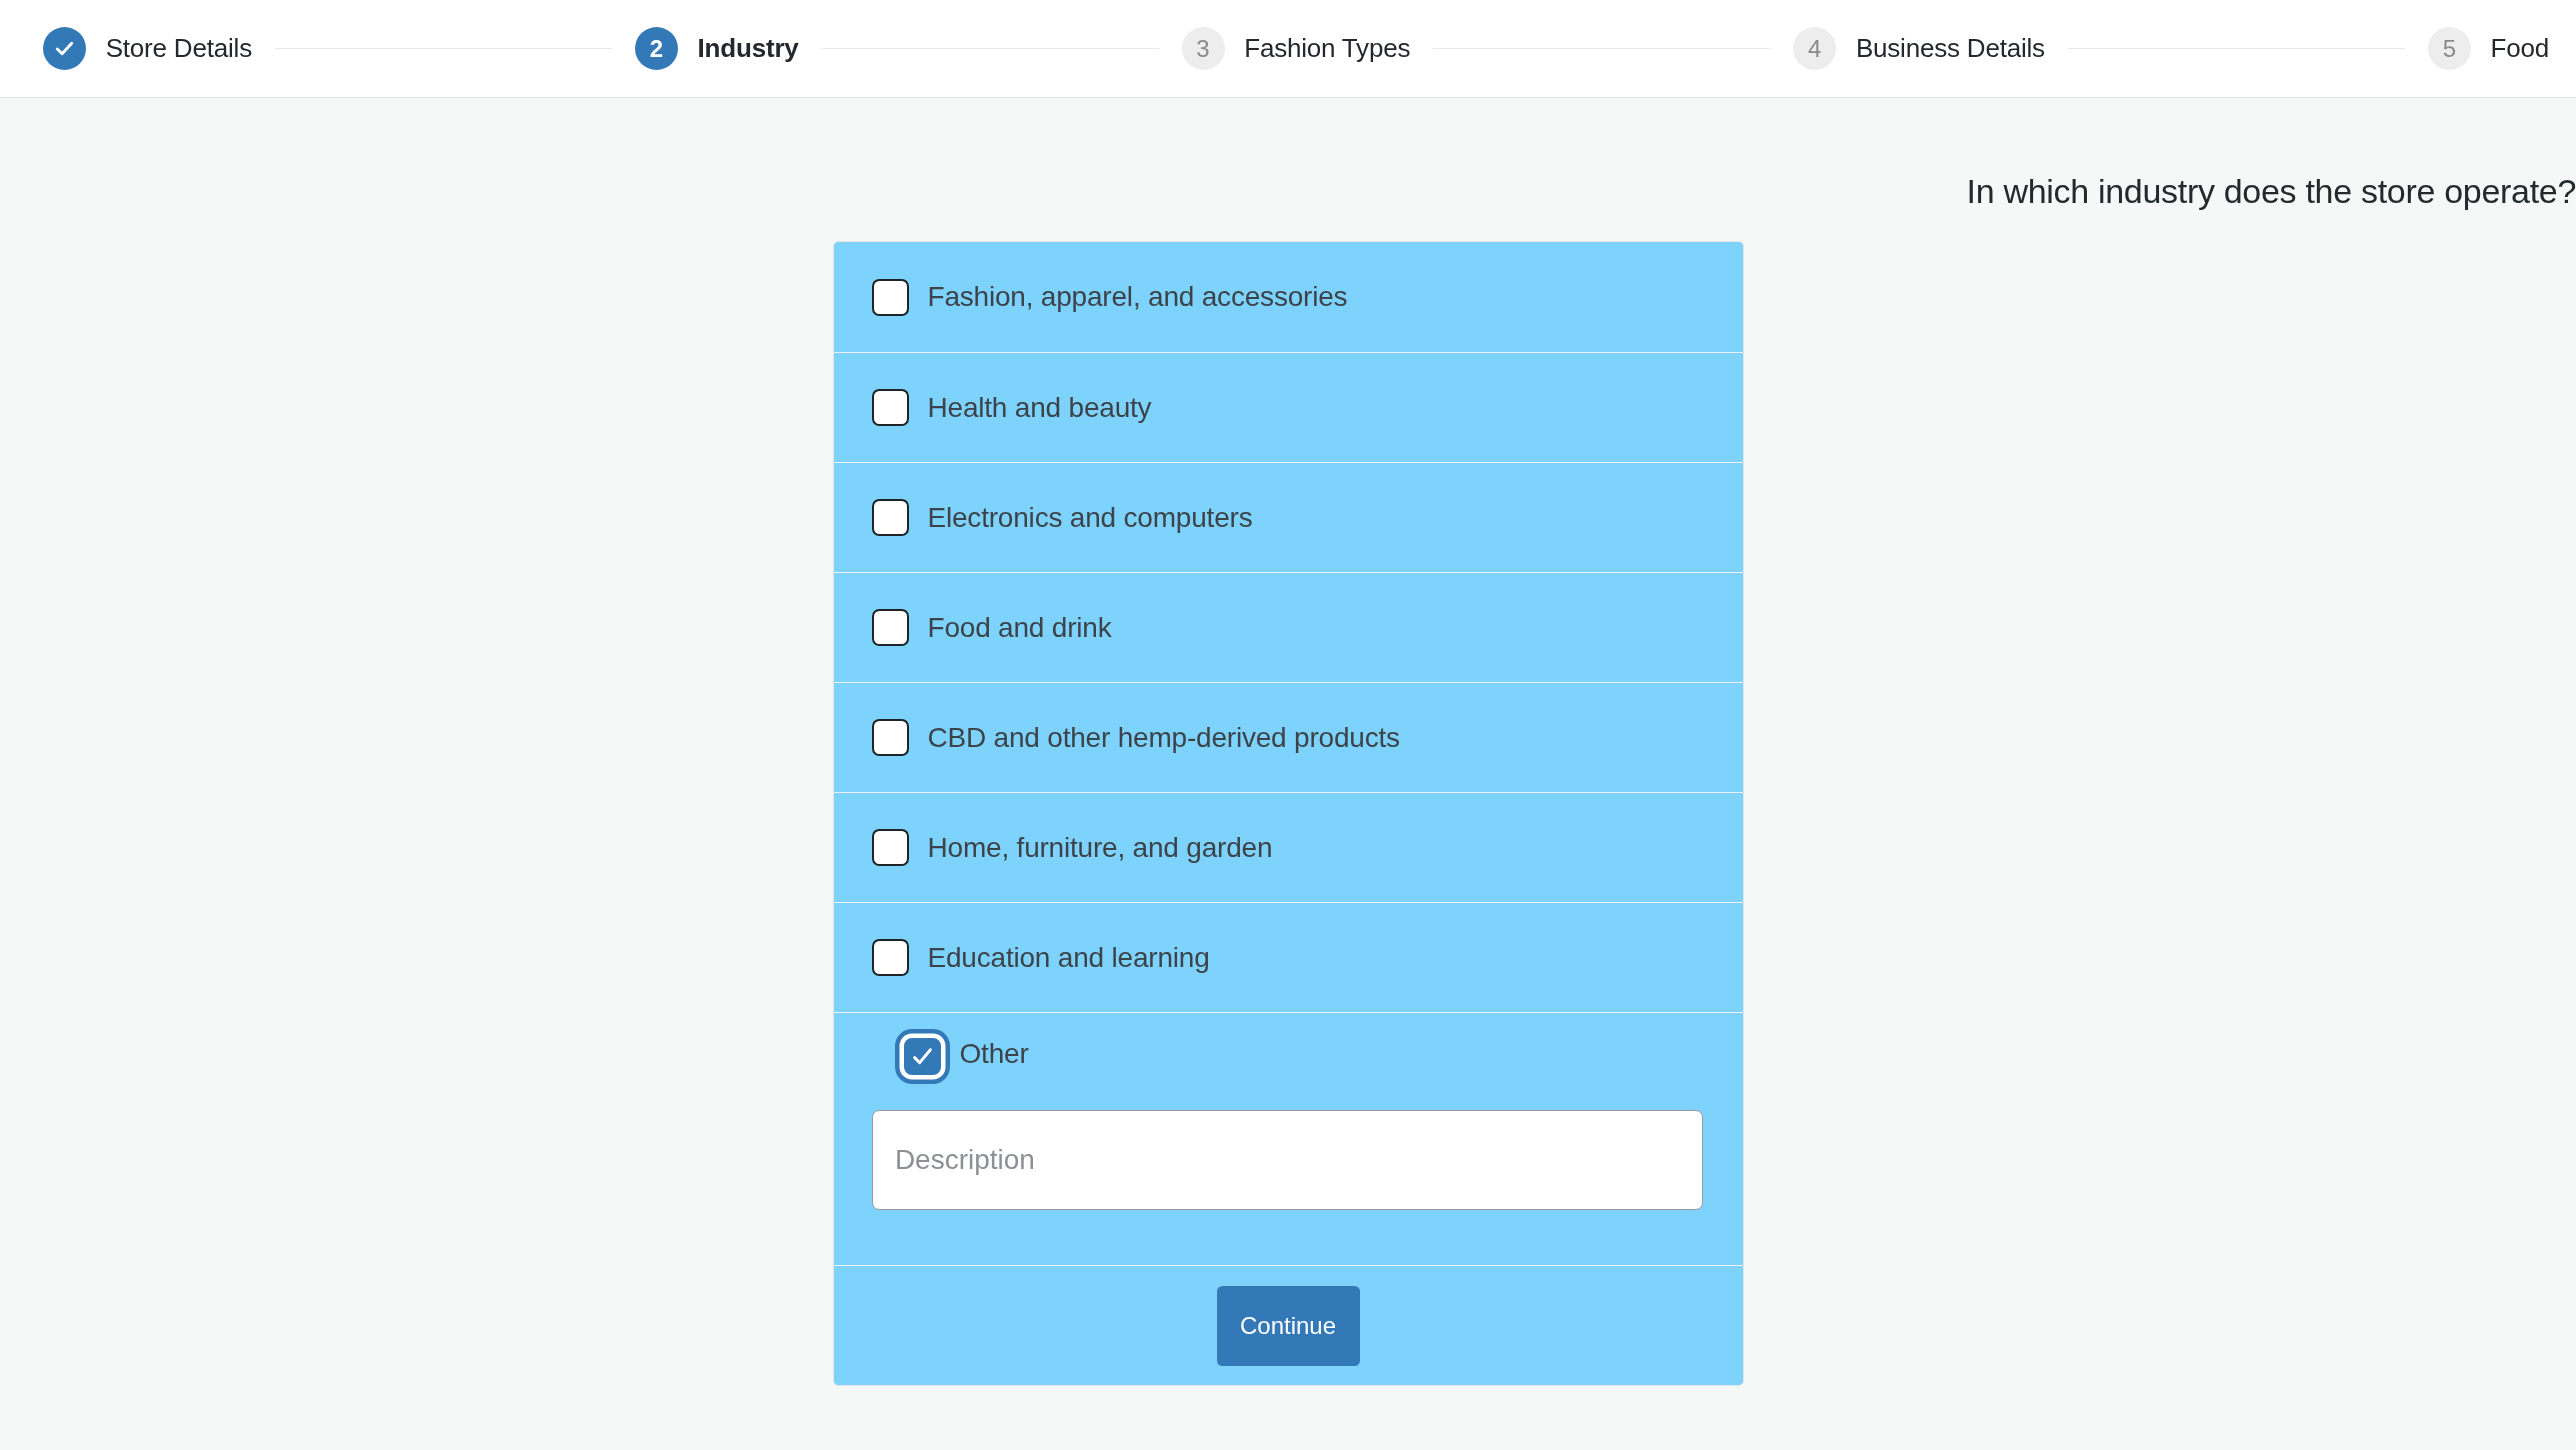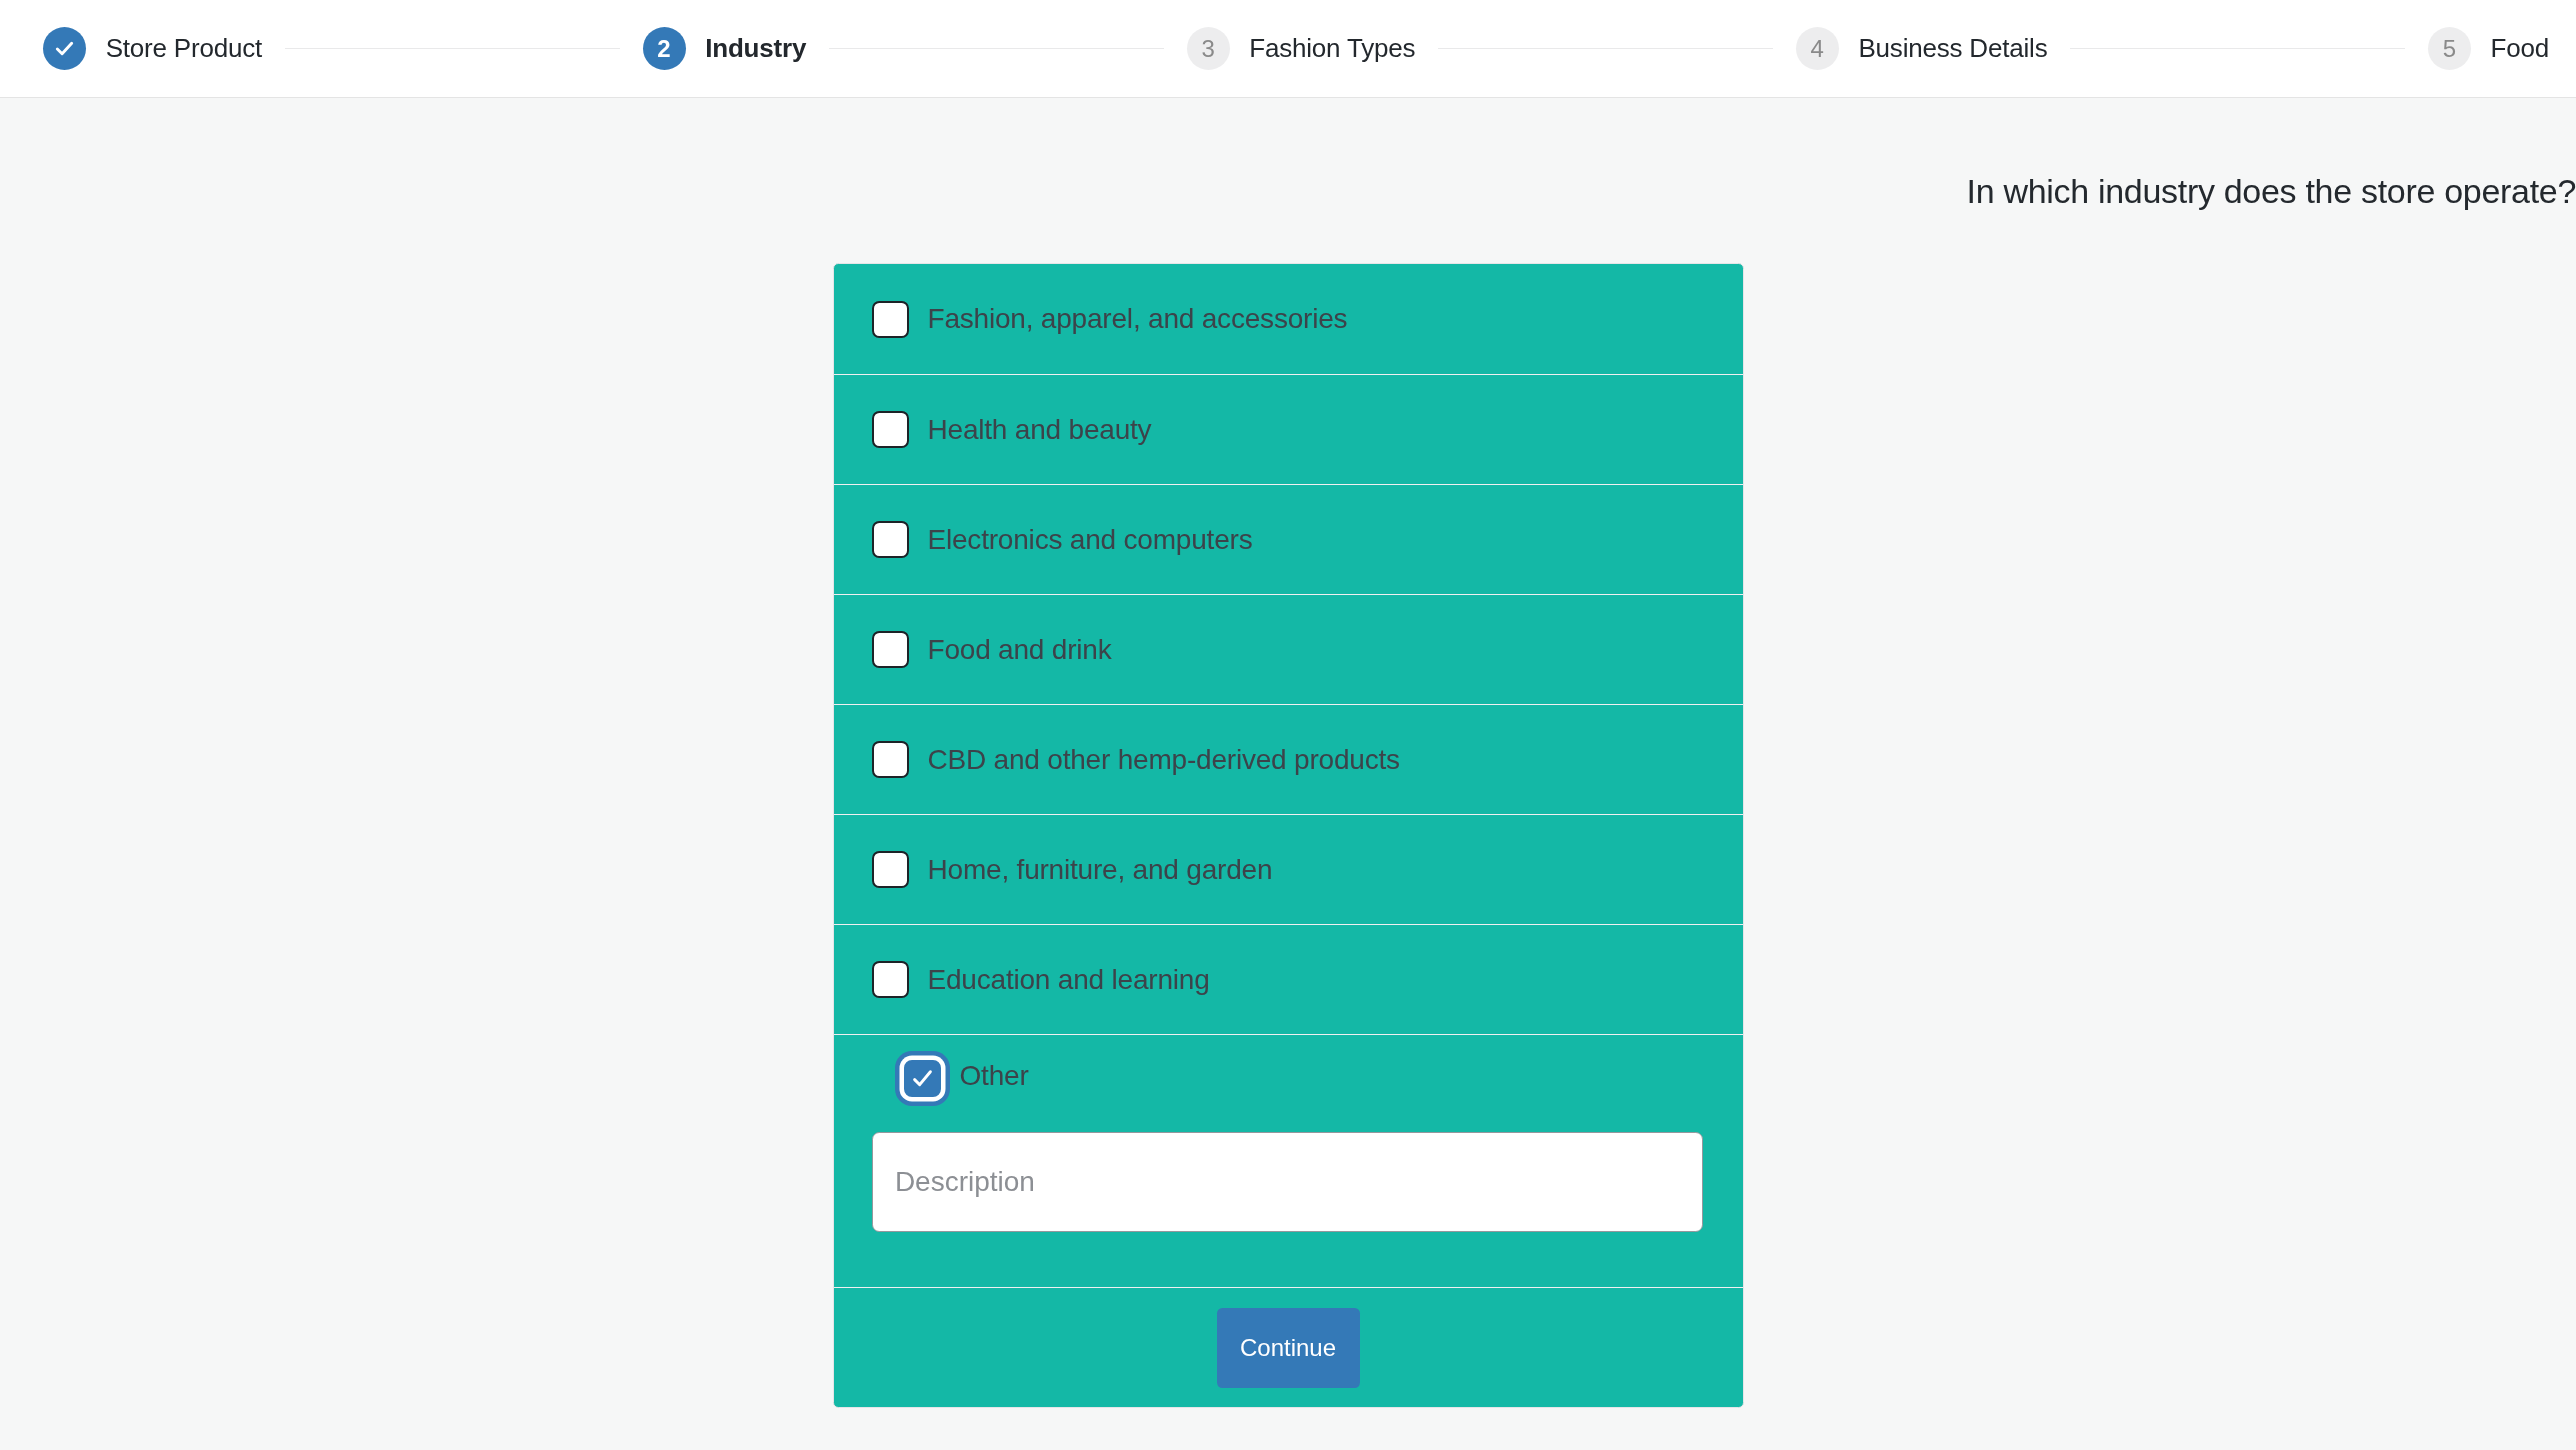--- a/index.html
+++ b/index.html
@@ -76,22 +76,22 @@
     text-align:center;
     font-size:23px;
     color:#767a80;
     margin-top:14.3px;
     line-height:27px;
   }
 
   
   .card {
     width:911px;
-    margin:51px auto 0;
-    background:#14b8a6;
+    margin:29px auto 0;
+    background:#7dd3fc;
     border:1.8px solid #e5e5e8;
     border-radius:5.4px;
   }
   .option-row {
     display:flex;
     align-items:center;
     height:110px;
     padding:0 40px 0 38px;
     cursor:pointer;
   }
@@ -174,21 +174,21 @@
 <header class="topbar">
 
   <div class="step completed">
     <span class="step-circle">
       <span>
         <svg class="check-svg" viewBox="0 0 24 24" fill="none">
           <path d="M4.5 12.5l5 5L19.5 6.5" stroke="#ffffff" stroke-width="3" stroke-linecap="round" stroke-linejoin="round"></path>
         </svg>
       </span>
     </span>
-    <span class="step-label">Store Product</span>
+    <span class="step-label">Store Details</span>
   </div>
 
   <div class="connector"></div>
 
   <div class="step active">
     <span class="step-circle">2</span>
     <span class="step-label">Industry</span>
   </div>
 
   <div class="connector"></div>

